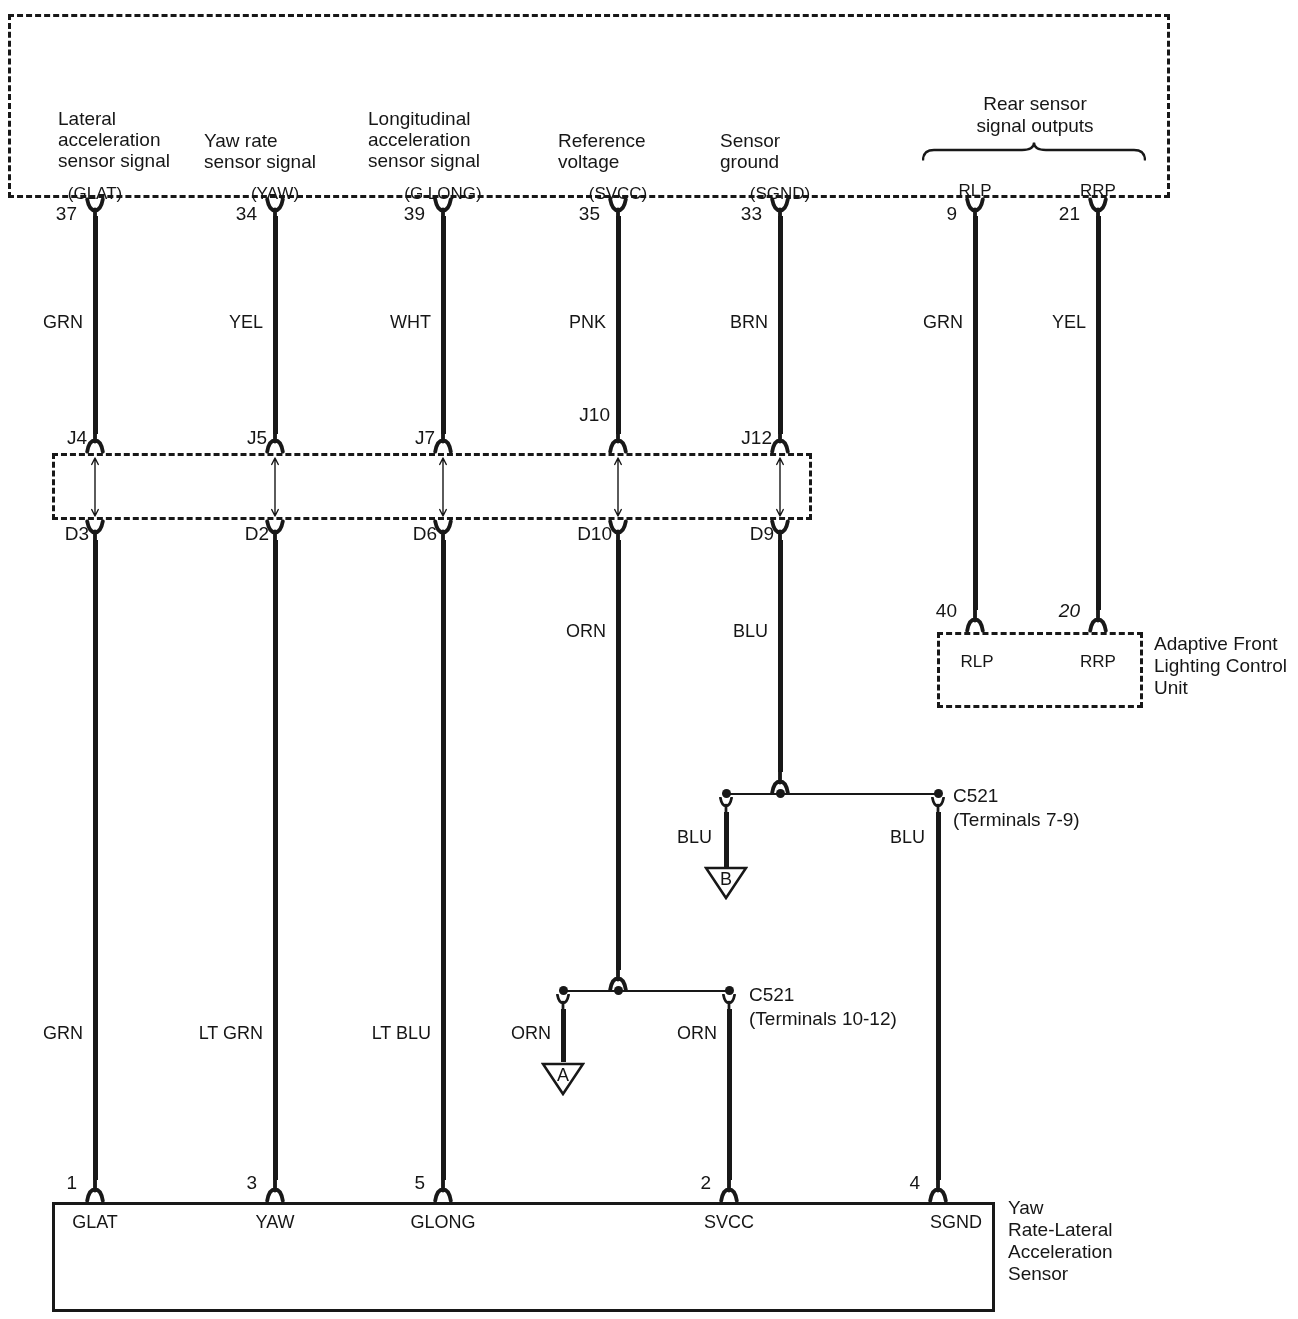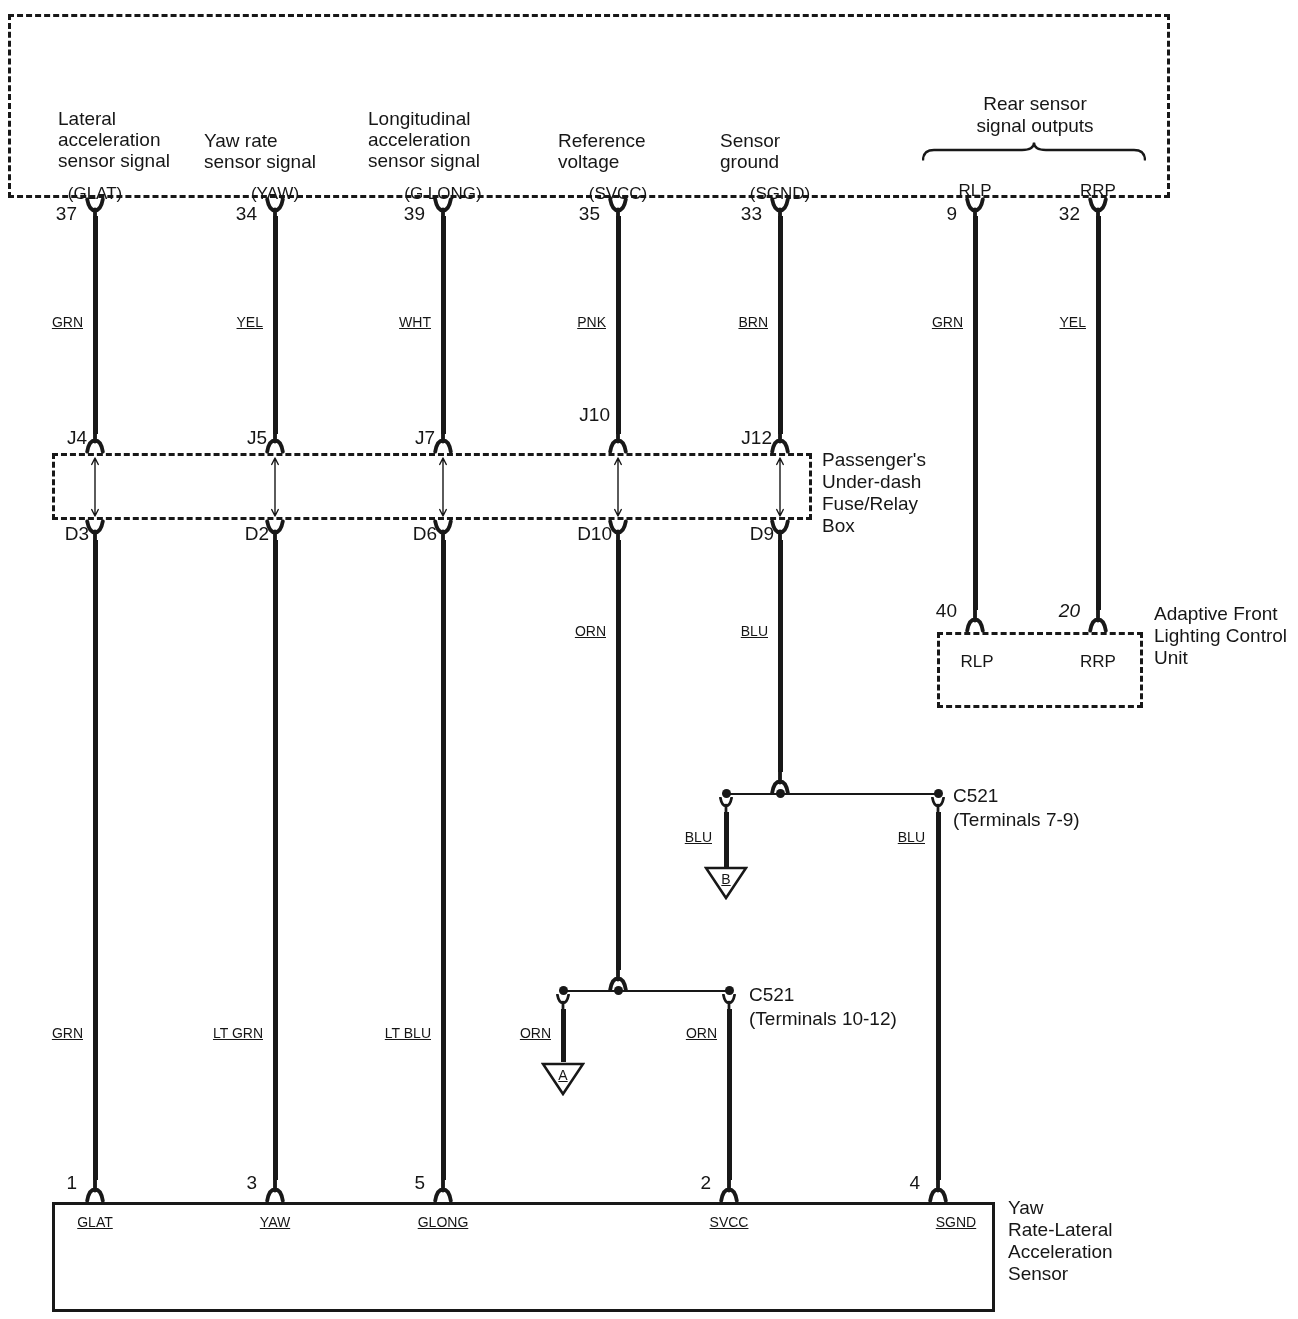--- a/index.html
+++ b/index.html
@@ -8,21 +8,21 @@
   .box{position:absolute;box-sizing:border-box;}
   .dashed{border:3px dashed #181818;}
   .solid{border:3px solid #181818;}
   .wire{position:absolute;width:5px;background:#181818;}
   .hline{position:absolute;height:2px;background:#181818;}
   .dot{position:absolute;width:9px;height:9px;background:#181818;border-radius:50%;}
   .icon{position:absolute;}
   .t{position:absolute;font-size:19px;line-height:21px;white-space:nowrap;color:#161616;}
   .r{text-align:right;}
   .c{text-align:center;}
-  .fs16{font-size:14px;text-decoration:underline;}
+  .fs16{font-size:18px;}
   .fs17{font-size:17px;margin-top:11px;}
   .lh22{line-height:22px;}
   .lh25{line-height:25px;}
   svg.icon{overflow:visible;}
 </style>
 </head>
 <body>
 
 <div id="stage">
 
@@ -90,21 +90,21 @@
     </svg>
   <div class="t c fs17" style="left:935px;top:169px;width:80px;">RLP</div>
   <div class="t c fs17" style="left:1058px;top:169px;width:80px;">RRP</div>
 
   <div class="t r" style="left:23px;top:203px;width:54px;">37</div>
   <div class="t r" style="left:203px;top:203px;width:54px;">34</div>
   <div class="t r" style="left:371px;top:203px;width:54px;">39</div>
   <div class="t r" style="left:546px;top:203px;width:54px;">35</div>
   <div class="t r" style="left:708px;top:203px;width:54px;">33</div>
   <div class="t r" style="left:903px;top:203px;width:54px;">9</div>
-  <div class="t r" style="left:1026px;top:203px;width:54px;">32</div>
+  <div class="t r" style="left:1026px;top:203px;width:54px;">21</div>
 
   <svg class="icon" style="left:84px;top:197px;" width="22" height="26">
       <use href="#fork-up"></use>
     </svg>
   <svg class="icon" style="left:264px;top:197px;" width="22" height="26">
       <use href="#fork-up"></use>
     </svg>
   <svg class="icon" style="left:432px;top:197px;" width="22" height="26">
       <use href="#fork-up"></use>
     </svg>
@@ -168,26 +168,20 @@
   <svg class="icon" style="left:437px;top:456px;" width="12" height="62">
       <use href="#dbl-arrow"></use>
     </svg>
   <svg class="icon" style="left:612px;top:456px;" width="12" height="62">
       <use href="#dbl-arrow"></use>
     </svg>
   <svg class="icon" style="left:774px;top:456px;" width="12" height="62">
       <use href="#dbl-arrow"></use>
     </svg>
 
-  <div class="t lh22" style="left:822px;top:449px;">
-    <div>Passenger's</div>
-    <div>Under-dash</div>
-    <div>Fuse/Relay</div>
-    <div>Box</div>
-  </div>
 
   <div class="t r" style="left:21px;top:523px;width:68px;">D3</div>
   <div class="t r" style="left:201px;top:523px;width:68px;">D2</div>
   <div class="t r" style="left:369px;top:523px;width:68px;">D6</div>
   <div class="t r" style="left:544px;top:523px;width:68px;">D10</div>
   <div class="t r" style="left:706px;top:523px;width:68px;">D9</div>
 
   <svg class="icon" style="left:84px;top:519px;" width="22" height="26">
       <use href="#fork-up"></use>
     </svg>
@@ -216,21 +210,21 @@
   <div class="t r" style="left:903px;top:600px;width:54px;">40</div>
   <div class="t r" style="left:1026px;top:600px;width:54px;font-style:italic;">20</div>
   <svg class="icon" style="left:964px;top:607px;" width="22" height="26">
       <use href="#fork-down"></use>
     </svg>
   <svg class="icon" style="left:1087px;top:607px;" width="22" height="26">
       <use href="#fork-down"></use>
     </svg>
   <div class="t c fs17" style="left:927px;top:640px;width:100px;">RLP</div>
   <div class="t c fs17" style="left:1048px;top:640px;width:100px;">RRP</div>
-  <div class="t lh22" style="left:1154px;top:603px;">
+  <div class="t lh22" style="left:1154px;top:633px;">
     <div>Adaptive Front</div>
     <div>Lighting Control</div>
     <div>Unit</div>
   </div>
 
   <svg class="icon" style="left:769px;top:769px;" width="22" height="26">
       <use href="#fork-down"></use>
     </svg>
   <div class="hline" style="left:726px;top:793px;width:212px;"></div>
   <div class="dot" style="left:722px;top:789px;"></div>

